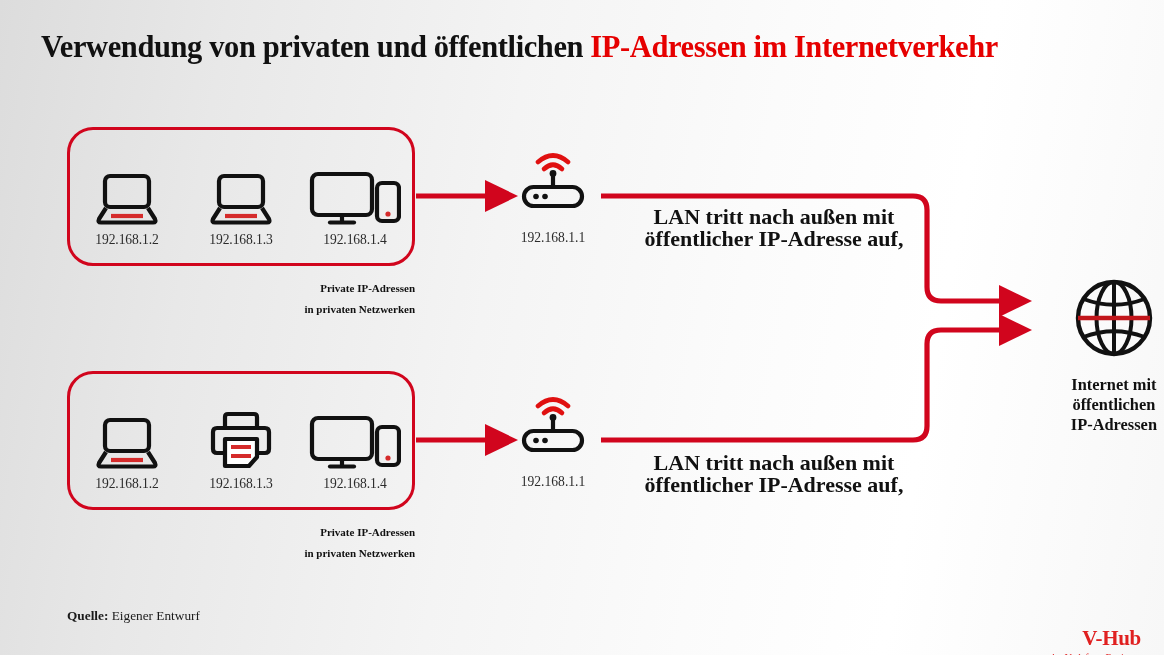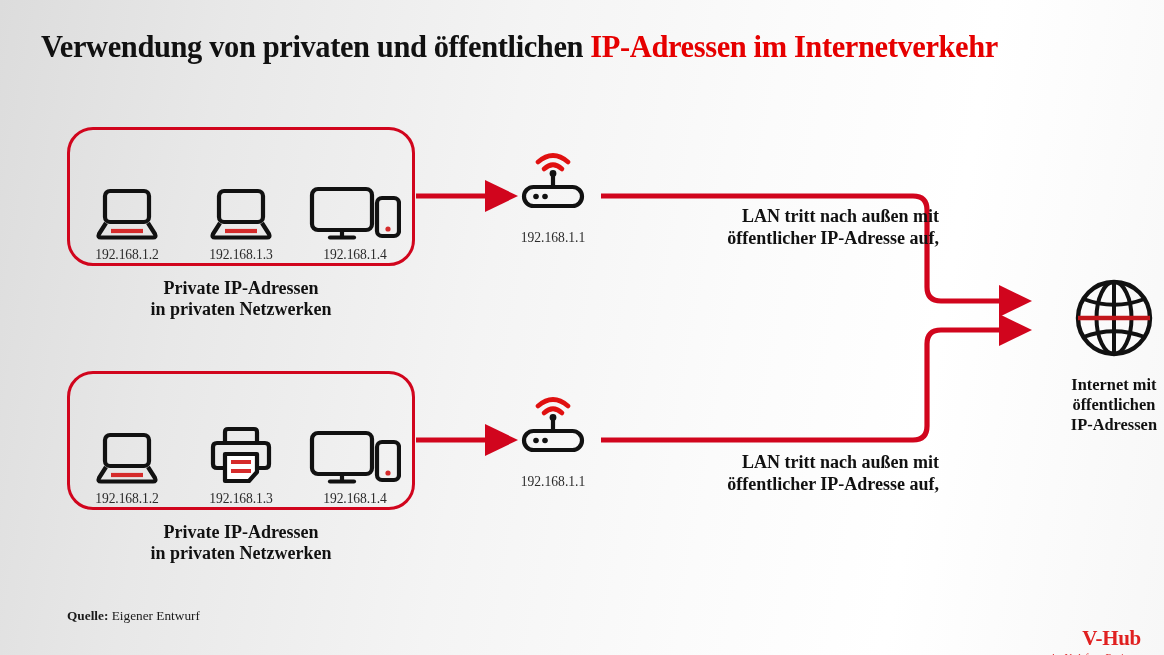--- a/index.html
+++ b/index.html
@@ -51,21 +51,21 @@
     box-sizing: border-box;
   }
   #netbox-1 { left: 60px; top: 127px; width: 348px; height: 139px; }
   #netbox-2 { left: 60px; top: 371px; width: 348px; height: 139px; }
 
   .devrow {
     position: absolute;
     left: 0; top: 0;
     width: 100%; height: 100%;
     display: flex;
-    align-items: flex-end;
+    align-items: center;
     justify-content: space-around;
     padding-top: 18px;
     box-sizing: border-box;
   }
   .device {
     display: flex;
     flex-direction: column;
     align-items: center;
     width: 104px;
   }
@@ -80,22 +80,22 @@
     font-size: 13.6px;
     color: #2b2b2b;
     letter-spacing: -0.1px;
     white-space: nowrap;
   }
 
   
   .boxcaption {
     position: absolute;
     width: 348px;
-    text-align: center;
-    font-size: 18px;
+    text-align: right;
+    font-size: 11px;
     font-weight: bold;
     line-height: 21px;
     color: #111;
   }
   #caption-1 { left: 60px; top: 278px; }
   #caption-2 { left: 60px; top: 522px; }
 
   
   .router {
     position: absolute;
@@ -110,22 +110,22 @@
     margin-top: 16px;
     font-size: 13.6px;
     color: #2b2b2b;
     white-space: nowrap;
   }
 
   
   .lannote {
     position: absolute;
     width: 330px;
-    text-align: right;
-    font-size: 18px;
+    text-align: center;
+    font-size: 22px;
     font-weight: bold;
     line-height: 21.5px;
     color: #111;
   }
   #lannote-1 { left: 602px; top: 206px; }
   #lannote-2 { left: 602px; top: 452px; }
   .lannote .red { color: #e60000; }
 
   
   #internet {

